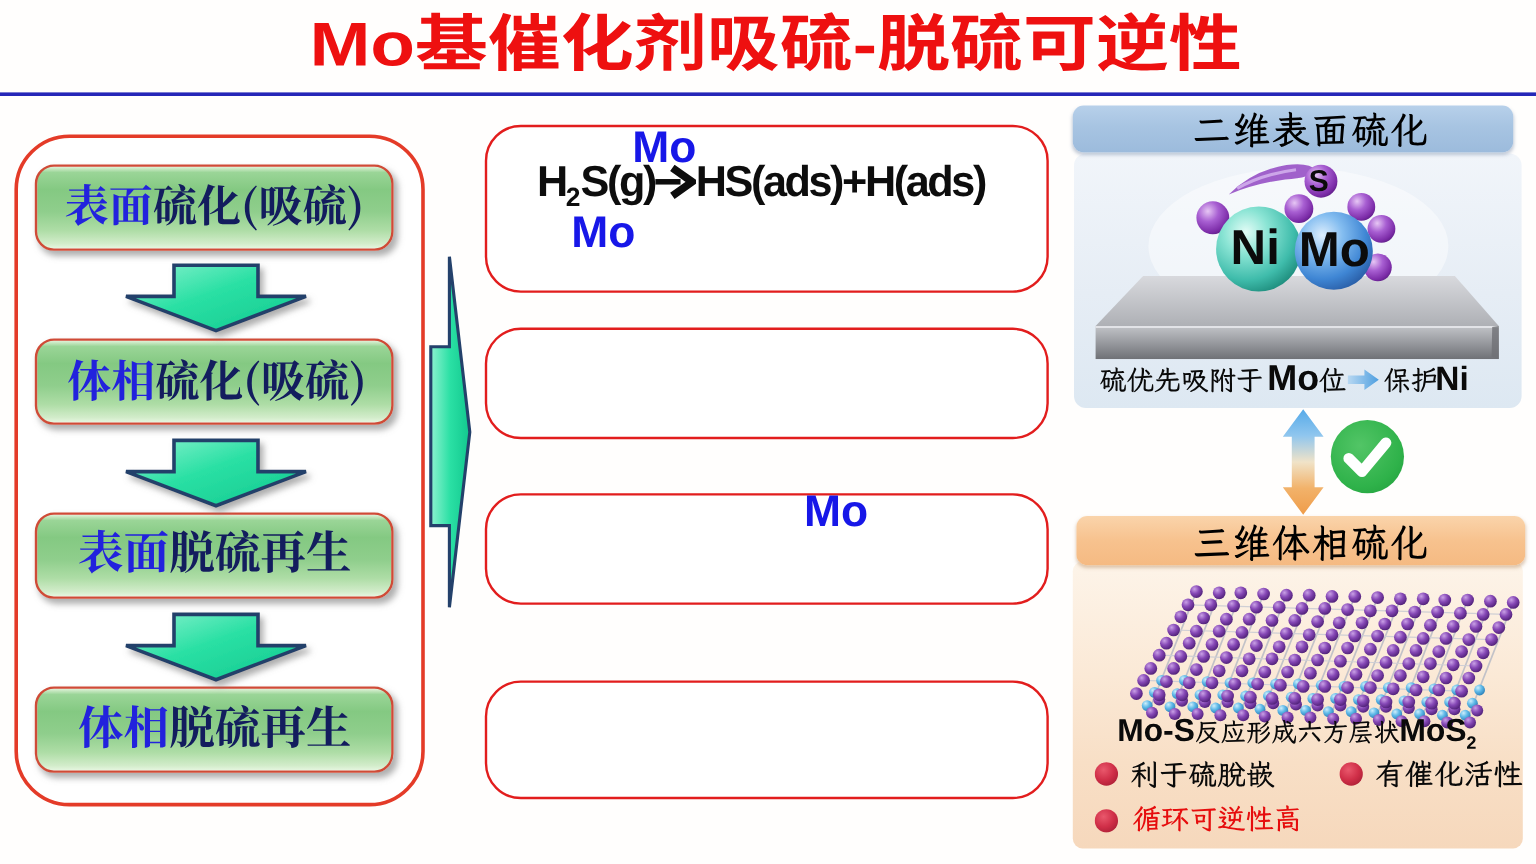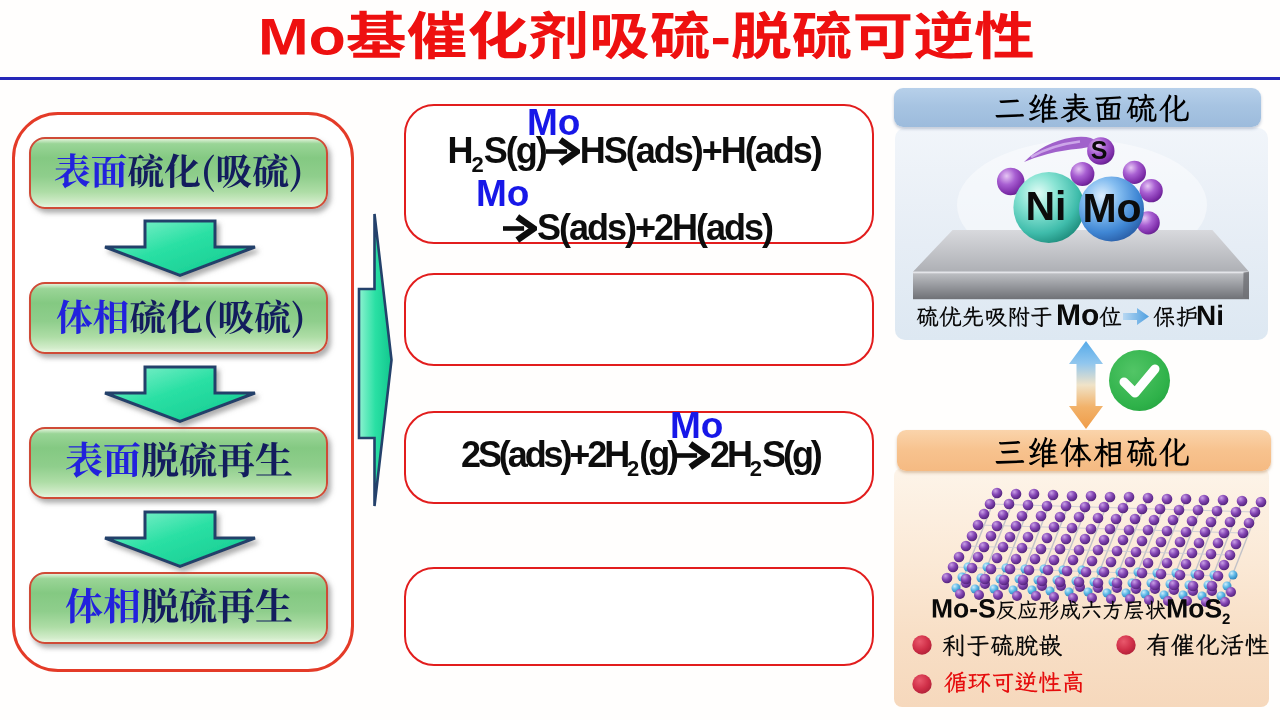--- a/index.html
+++ b/index.html
@@ -88,29 +88,21 @@
     <div class="abs" style="left:403.7px;top:103.7px;width:470.6px;height:140.7px;box-sizing:border-box;border:2.6px solid #e21d1d;border-radius:30px;background:#fff"></div>
     <div class="abs" style="left:403.7px;top:272.5px;width:470.6px;height:93px;box-sizing:border-box;border:2.6px solid #e21d1d;border-radius:30px;background:#fff"></div>
     <div class="abs" style="left:403.7px;top:410.5px;width:470.6px;height:93.5px;box-sizing:border-box;border:2.6px solid #e21d1d;border-radius:30px;background:#fff"></div>
     <div class="abs" style="left:403.7px;top:567px;width:470.6px;height:99px;box-sizing:border-box;border:2.6px solid #e21d1d;border-radius:30px;background:#fff"></div>
     <div class="eqline blu mo" style="left:526.9px;top:104.2px">Mo</div>
     <div class="eqline" style="left:447.5px;top:132px;letter-spacing:-2.0px">H<sub class="s">2</sub>S(g)<svg class="arw" style="vertical-align:-3px" width="34" height="29" viewBox="0 0 34 29">
         <rect x="0" y="12.2" width="21.1" height="4.6" fill="#0d0d0d"></rect>
         <path d="M14.3 2.8 L30.8 14.5 L14.3 26.2" stroke="#0d0d0d" stroke-width="6.4" fill="none"></path>
       </svg>HS(ads)+H(ads)</div>
     <div class="eqline blu mo" style="left:476px;top:175.4px">Mo</div>
-    <div class="eqline" style="left:503px;top:209.3px;letter-spacing:-2.0px"><svg class="arw" style="vertical-align:-3px" width="34" height="29" viewBox="0 0 34 29">
-        <rect x="0" y="12.2" width="21.1" height="4.6" fill="#0d0d0d"></rect>
-        <path d="M14.3 2.8 L30.8 14.5 L14.3 26.2" stroke="#0d0d0d" stroke-width="6.4" fill="none"></path>
-      </svg>S(ads)+2H(ads)</div>
     <div class="eqline blu mo" style="left:670px;top:406.8px">Mo</div>
-    <div class="eqline" style="left:461px;top:435.6px;letter-spacing:-3.1px">2S(ads)+2H<sub class="s">2</sub>(g)<svg class="arw" style="vertical-align:-3px" width="34" height="29" viewBox="0 0 34 29">
-        <rect x="0" y="12.2" width="21.1" height="4.6" fill="#0d0d0d"></rect>
-        <path d="M14.3 2.8 L30.8 14.5 L14.3 26.2" stroke="#0d0d0d" stroke-width="6.4" fill="none"></path>
-      </svg>2H<sub class="s">2</sub>S(g)</div>
     <div class="abs" style="left:894.5px;top:127.5px;width:373px;height:212px;border-radius:10px;background:linear-gradient(180deg,#f1f5fa 0%,#e6edf5 55%,#dde8f2 100%)"></div>
     <div class="abs" style="left:894px;top:87.5px;width:367px;height:39.7px;border-radius:9px;background:linear-gradient(180deg,#b7d0ea 0%,#a7c4e2 45%,#9cbbdc 100%);box-shadow:0 2px 3px rgba(120,140,170,.45)"></div>
     <div style="position:absolute;left:994.0px;top:88.2px;z-index:5"><svg width="202" height="43" viewBox="0 -31.6 202 43">
         <path d="M4.8 -2.1 29.0 -3.1Q29.5 -3.1 29.7 -3.3Q30.0 -3.5 30.0 -3.8Q30.0 -4.2 29.6 -4.7Q29.2 -5.2 28.7 -5.5Q28.2 -5.8 27.8 -5.8Q27.7 -5.8 27.5 -5.7Q27.2 -5.6 26.7 -5.5Q26.3 -5.4 25.9 -5.4L4.1 -4.5Q4.0 -4.5 3.8 -4.5Q3.6 -4.5 3.4 -4.5Q2.7 -4.5 2.1 -4.6Q2.0 -4.6 1.9 -4.6Q1.5 -4.6 1.5 -4.2Q1.5 -3.9 1.7 -3.5Q1.9 -3.1 2.2 -2.8Q2.5 -2.5 2.5 -2.4Q3.0 -2.1 3.8 -2.1Q4.0 -2.1 4.3 -2.1Q4.5 -2.1 4.8 -2.1ZM8.6 -16.7 23.9 -17.6Q24.3 -17.6 24.6 -17.8Q24.9 -17.9 24.9 -18.3Q24.9 -18.7 24.5 -19.1Q24.1 -19.6 23.6 -19.9Q23.2 -20.2 22.8 -20.2Q22.7 -20.2 22.6 -20.1Q22.3 -20.0 21.9 -19.9Q21.6 -19.8 21.2 -19.8L7.9 -19.0H7.5Q7.2 -19.0 6.8 -19.1Q6.5 -19.1 6.2 -19.2Q6.1 -19.2 5.9 -19.2Q5.5 -19.2 5.5 -18.8Q5.5 -18.5 5.8 -17.9Q6.1 -17.3 6.5 -16.9Q6.8 -16.7 7.0 -16.7Q7.3 -16.7 7.6 -16.7Q7.9 -16.7 8.1 -16.7Q8.3 -16.7 8.6 -16.7Z M50.2 -1.9V-5.8L54.1 -6.0L54.0 -2.1ZM50.2 -7.8 50.2 -10.9 54.1 -11.2 54.1 -8.1ZM50.2 -12.9 50.2 -16.2 54.2 -16.5 54.1 -13.2ZM49.6 3.3Q50.3 3.3 50.3 2.4V0.2L62.9 -0.3Q63.8 -0.4 63.8 -0.9Q63.8 -1.5 62.9 -2.3Q62.4 -2.6 62.1 -2.6Q61.8 -2.6 61.4 -2.5Q61.0 -2.3 60.1 -2.3L56.3 -2.1L56.3 -6.1L60.7 -6.3Q61.7 -6.4 61.7 -7.0Q61.7 -7.6 60.5 -8.3Q60.1 -8.6 59.9 -8.6Q59.6 -8.6 59.3 -8.5Q59.0 -8.3 56.4 -8.2V-11.2Q60.8 -11.5 61.1 -11.7Q61.4 -11.8 61.4 -12.3Q61.4 -12.7 60.8 -13.2Q60.1 -13.7 59.8 -13.7Q59.5 -13.7 59.2 -13.6Q58.8 -13.5 56.4 -13.3L56.4 -16.6L61.4 -16.9Q62.4 -17.0 62.4 -17.6Q62.4 -18.2 61.4 -18.9Q61.0 -19.1 60.7 -19.1Q60.5 -19.1 60.1 -19.0Q59.7 -18.9 56.6 -18.7Q57.7 -20.2 58.2 -21.4Q58.7 -22.5 58.7 -22.7Q58.7 -23.3 57.3 -24.0Q56.8 -24.3 56.5 -24.3Q56.0 -24.3 56.0 -23.7Q56.1 -23.0 56.1 -22.8Q56.1 -22.5 55.7 -21.3Q55.3 -20.2 54.4 -18.5L50.7 -18.3Q51.3 -19.4 52.3 -21.7Q53.4 -24.0 53.4 -24.3Q53.4 -24.9 52.2 -25.5Q51.5 -25.8 51.2 -25.8Q50.6 -25.8 50.6 -25.3Q50.7 -24.9 50.7 -24.5Q50.7 -24.3 50.3 -23.0Q49.2 -19.3 45.6 -13.7Q45.3 -13.1 45.3 -12.8Q45.3 -12.3 45.7 -12.3Q46.0 -12.3 46.7 -13.1Q47.5 -13.8 48.0 -14.5L47.9 -0.5Q47.9 0.3 47.8 1.0Q47.7 1.7 47.7 2.0Q47.7 2.4 48.2 2.9Q48.7 3.3 49.6 3.3ZM36.8 1.1Q37.7 1.0 42.1 -1.7Q46.6 -4.4 46.6 -5.2Q46.6 -5.5 46.3 -5.5Q45.9 -5.5 44.3 -4.7Q41.9 -3.6 37.1 -1.7Q36.2 -1.5 35.6 -1.4Q35.0 -1.3 35.0 -1.0Q35.0 -0.7 35.3 -0.2Q35.6 0.3 36.1 0.7Q36.5 1.1 36.8 1.1ZM36.7 -6.3Q37.0 -6.0 37.5 -6.0Q37.9 -6.0 39.9 -6.5Q41.9 -7.0 44.1 -7.9Q46.2 -8.7 46.3 -9.3Q46.3 -9.7 45.5 -9.7Q45.1 -9.7 44.4 -9.6Q42.9 -9.4 41.0 -9.1Q43.6 -13.1 46.2 -18.2Q46.3 -18.5 46.3 -18.7Q46.3 -19.5 45.0 -20.2Q44.5 -20.5 44.3 -20.5Q43.9 -20.5 43.9 -19.9Q43.9 -19.4 43.8 -19.1Q43.7 -18.1 41.6 -14.4Q40.7 -15.0 39.0 -16.0Q42.7 -21.4 43.2 -23.3Q43.2 -24.0 41.9 -24.8Q41.4 -25.1 41.2 -25.1Q40.7 -25.1 40.7 -24.6Q40.7 -23.6 40.2 -22.2Q39.6 -20.8 37.0 -17.0Q36.5 -17.2 36.1 -17.2Q35.6 -17.2 35.3 -16.7Q35.1 -16.1 35.1 -15.9Q35.1 -15.4 35.8 -15.1Q38.2 -14.0 40.5 -12.4Q39.4 -10.5 38.3 -8.6Q38.0 -8.6 37.6 -8.6L36.2 -8.7Q35.9 -8.7 35.8 -8.2Q35.8 -7.5 36.7 -6.3Z M81.9 -11.0 93.5 -11.5Q93.8 -11.6 94.1 -11.7Q94.4 -11.8 94.4 -12.2Q94.4 -12.5 94.1 -12.9Q93.7 -13.3 93.3 -13.5Q92.8 -13.8 92.6 -13.8Q92.5 -13.8 92.4 -13.8Q92.3 -13.7 92.2 -13.7Q91.9 -13.6 91.6 -13.6Q91.3 -13.5 91.0 -13.5L82.7 -13.1L82.7 -15.2L89.2 -15.5Q89.6 -15.6 89.8 -15.7Q90.1 -15.8 90.1 -16.2Q90.1 -16.5 89.8 -16.9Q89.4 -17.3 89.0 -17.5Q88.6 -17.8 88.3 -17.8Q88.2 -17.8 88.1 -17.8Q88.0 -17.8 87.9 -17.7Q87.6 -17.6 87.3 -17.6Q87.0 -17.5 86.7 -17.5L82.7 -17.3V-19.3L90.4 -19.7Q90.7 -19.8 91.0 -19.9Q91.3 -20.0 91.3 -20.3Q91.3 -20.7 91.0 -21.0Q90.6 -21.4 90.2 -21.7Q89.8 -21.9 89.5 -21.9Q89.4 -21.9 89.3 -21.9Q89.2 -21.9 89.1 -21.9Q88.8 -21.7 88.5 -21.7Q88.2 -21.7 87.9 -21.6L82.7 -21.4L82.7 -24.9Q82.7 -25.3 82.5 -25.6Q82.3 -25.8 81.6 -26.1Q80.8 -26.4 80.5 -26.4Q79.9 -26.4 79.9 -25.9Q79.9 -25.7 80.0 -25.5Q80.4 -24.8 80.4 -24.2L80.3 -21.2L74.1 -20.9H73.7Q73.5 -20.9 73.2 -20.9Q72.9 -21.0 72.7 -21.0Q72.5 -21.0 72.3 -21.0Q71.9 -21.0 71.9 -20.7Q71.9 -20.6 72.1 -20.2Q72.2 -19.8 72.6 -19.3Q73.0 -18.9 73.6 -18.8H73.9Q74.0 -18.8 74.2 -18.8Q74.4 -18.8 74.7 -18.9L80.3 -19.2L80.3 -17.2L75.8 -17.0H75.4Q75.2 -17.0 74.9 -17.0Q74.6 -17.0 74.4 -17.1Q74.2 -17.1 74.0 -17.1Q73.6 -17.1 73.6 -16.7Q73.6 -16.5 73.9 -16.1Q74.1 -15.8 74.3 -15.5Q74.5 -15.3 74.5 -15.2Q74.7 -15.0 75.0 -15.0Q75.3 -14.9 75.7 -14.9H76.4L80.3 -15.1L80.3 -13.0L71.1 -12.5H70.7Q70.5 -12.5 70.2 -12.5Q69.9 -12.6 69.7 -12.6Q69.5 -12.7 69.3 -12.7Q68.9 -12.7 68.9 -12.3Q68.9 -12.0 69.2 -11.5Q69.4 -11.0 69.8 -10.7Q70.1 -10.4 70.8 -10.4Q71.0 -10.4 71.2 -10.4Q71.4 -10.4 71.7 -10.4L78.3 -10.7Q76.2 -8.5 73.4 -6.4Q70.7 -4.2 67.5 -2.4Q66.7 -1.9 66.7 -1.5Q66.7 -1.1 67.2 -1.1Q67.3 -1.1 68.5 -1.5Q69.8 -1.9 71.8 -2.9Q73.9 -4.0 76.2 -5.8L76.1 -0.3Q74.8 0.0 74.2 0.1Q73.5 0.3 72.8 0.3Q72.2 0.3 72.2 0.7Q72.2 1.1 72.7 1.6Q73.1 2.1 73.6 2.6Q73.9 2.8 74.1 2.8Q74.5 2.8 75.4 2.5Q76.3 2.1 77.3 1.6Q78.4 1.1 79.6 0.5Q80.7 -0.1 81.6 -0.7Q82.6 -1.3 83.2 -1.8Q83.8 -2.3 83.8 -2.6Q83.8 -2.9 83.4 -2.9Q83.0 -2.9 82.5 -2.7Q81.4 -2.2 80.4 -1.8Q79.3 -1.4 78.5 -1.1L78.6 -7.8L80.3 -9.5Q82.2 -7.0 84.3 -4.9Q86.5 -2.7 89.1 -1.1Q91.7 0.5 95.1 1.8Q95.1 1.8 95.2 1.8Q95.3 1.8 95.4 1.8Q95.7 1.8 96.1 1.5Q96.5 1.1 96.8 0.6Q97.1 0.2 97.1 -0.1Q97.1 -0.4 96.3 -0.7Q93.4 -1.7 91.0 -3.0Q88.6 -4.2 86.8 -5.8Q88.5 -6.8 89.8 -7.9Q91.1 -8.9 91.1 -9.4Q91.1 -9.7 90.8 -10.1Q90.5 -10.6 90.1 -10.9Q89.7 -11.3 89.4 -11.3Q89.1 -11.3 88.9 -10.9Q88.7 -10.3 88.2 -9.7Q87.7 -9.1 87.1 -8.5Q86.4 -8.0 85.9 -7.6Q85.4 -7.2 85.3 -7.2Q84.4 -8.0 83.5 -9.0Q82.6 -10.0 81.9 -11.0Z M116.4 -5.2 116.3 -1.9 112.3 -1.7 112.3 -5.0ZM116.5 -9.6 116.4 -7.0 112.2 -6.8 112.2 -9.4ZM109.9 -13.8 110.2 -1.7 106.3 -1.5 105.5 -13.6ZM116.6 -14.2 116.5 -11.5 112.1 -11.3 112.1 -13.9ZM123.6 -14.5 122.7 -2.1 118.5 -1.9 118.8 -14.3ZM106.3 0.5 124.9 -0.1Q125.2 -0.1 125.6 -0.2Q126.0 -0.2 126.0 -0.6Q126.0 -0.9 125.7 -1.2Q125.5 -1.6 125.0 -2.1L126.1 -14.5Q126.2 -14.6 126.2 -14.8Q126.3 -15.0 126.3 -15.2Q126.3 -15.5 125.9 -16.1Q125.4 -16.6 124.5 -16.6H124.3L111.9 -16.0Q112.4 -16.4 113.2 -17.3Q113.9 -18.1 114.7 -19.2Q114.8 -19.3 114.8 -19.6Q114.8 -20.0 113.9 -20.6L114.2 -20.4L126.3 -21.1Q126.7 -21.2 127.0 -21.3Q127.3 -21.4 127.3 -21.7Q127.3 -22.1 127.0 -22.5Q126.6 -22.8 126.2 -23.1Q125.8 -23.4 125.5 -23.4Q125.3 -23.4 125.1 -23.3Q124.6 -23.1 123.9 -23.1L103.5 -21.8Q103.4 -21.8 103.2 -21.8Q103.1 -21.8 102.9 -21.8Q102.6 -21.8 102.4 -21.8Q102.1 -21.9 101.9 -21.9Q101.8 -22.0 101.5 -22.0Q101.2 -22.0 101.2 -21.6Q101.2 -21.6 101.2 -21.5Q101.3 -21.4 101.3 -21.3Q101.9 -20.2 102.3 -20.0Q102.7 -19.7 103.1 -19.7Q103.3 -19.7 103.6 -19.7Q103.9 -19.8 104.2 -19.8L112.2 -20.3Q112.2 -20.0 111.7 -19.2Q111.2 -18.4 110.5 -17.5Q109.8 -16.6 109.2 -15.8L105.4 -15.6Q104.5 -16.0 103.9 -16.2Q103.3 -16.3 103.0 -16.3Q102.5 -16.3 102.5 -15.9Q102.5 -15.8 102.5 -15.6Q102.6 -15.4 102.7 -15.2Q102.9 -14.8 103.1 -14.4Q103.2 -14.0 103.3 -13.3L104.0 -1.5Q104.0 -1.3 104.0 -1.0Q104.0 -0.8 104.0 -0.5Q104.0 -0.2 104.0 0.0Q104.0 0.3 103.9 0.6V0.9Q103.9 1.5 104.4 1.8Q104.8 2.1 105.2 2.3Q105.7 2.4 105.8 2.4Q106.4 2.4 106.4 1.7V1.6Z M148.9 -9.4V-9.5Q148.9 -10.1 148.4 -10.4Q147.9 -10.7 147.4 -10.8Q146.9 -10.8 146.7 -10.8Q146.2 -10.8 146.2 -10.5Q146.2 -10.3 146.3 -10.1Q146.4 -9.9 146.5 -9.7Q146.5 -9.4 146.5 -9.2Q146.5 -6.8 146.1 -5.1Q145.7 -3.3 144.9 -1.9Q144.0 -0.5 142.4 1.2Q141.7 1.9 141.7 2.3Q141.7 2.6 142.1 2.6Q142.3 2.6 142.7 2.4Q142.8 2.4 142.9 2.3Q143.1 2.2 143.2 2.1Q145.3 1.0 146.5 -0.6Q147.7 -2.2 148.2 -4.4Q148.8 -6.6 148.9 -9.4ZM150.3 0.1V0.3Q150.3 0.9 151.0 1.3Q151.6 1.7 152.0 1.7Q152.8 1.7 152.8 0.7L152.8 -9.5Q152.8 -9.8 152.7 -10.1Q152.6 -10.5 152.1 -10.7Q151.7 -11.0 150.7 -11.0Q150.0 -11.0 150.0 -10.5Q150.0 -10.3 150.2 -10.1Q150.5 -9.6 150.5 -8.8L150.5 -2.1Q150.5 -1.5 150.4 -1.0Q150.4 -0.4 150.3 0.1ZM155.0 -9.5 155.0 -0.9Q155.0 0.4 155.4 1.1Q155.8 1.7 156.6 1.9Q157.4 2.1 158.3 2.1Q159.7 2.1 160.5 2.0Q161.3 1.8 161.7 1.2Q162.2 0.7 162.3 -0.4Q162.4 -1.4 162.4 -3.1Q162.4 -3.6 162.4 -4.3Q162.4 -4.9 162.3 -5.4Q162.2 -6.0 161.8 -6.0Q161.2 -6.0 161.0 -4.7Q160.7 -3.1 160.5 -2.2Q160.4 -1.4 160.2 -1.0Q160.1 -0.6 159.9 -0.5Q159.8 -0.4 159.5 -0.3Q159.0 -0.3 158.5 -0.3Q157.6 -0.3 157.4 -0.4Q157.2 -0.6 157.2 -1.2L157.3 -10.1Q157.3 -10.4 157.1 -10.7Q157.0 -11.1 156.3 -11.2Q155.5 -11.4 155.0 -11.4Q154.6 -11.4 154.6 -11.1Q154.6 -10.9 154.8 -10.6Q154.9 -10.4 155.0 -10.1Q155.0 -9.8 155.0 -9.5ZM141.5 -11.8 141.2 -4.8 138.8 -4.7 138.6 -11.6ZM138.8 -2.7 142.9 -2.8Q143.3 -2.9 143.7 -2.9Q144.0 -3.0 144.0 -3.4Q144.0 -3.6 143.8 -3.9Q143.6 -4.2 143.3 -4.7L143.7 -11.9Q143.8 -12.0 143.8 -12.2Q143.9 -12.3 143.9 -12.6Q143.9 -13.0 143.5 -13.4Q143.2 -13.8 142.4 -13.8H142.0L138.5 -13.6Q138.4 -13.6 138.3 -13.7Q138.2 -13.7 138.3 -13.7Q138.8 -15.0 139.5 -16.9Q140.1 -18.8 140.4 -20.4L144.0 -20.7Q144.0 -20.6 144.0 -20.4Q144.0 -20.3 144.1 -19.8Q144.3 -19.3 144.8 -18.9Q145.3 -18.5 146.1 -18.5Q146.2 -18.5 146.3 -18.6Q146.5 -18.6 146.7 -18.6L149.7 -18.8Q149.2 -17.7 148.5 -16.3Q147.7 -14.9 146.9 -13.7L146.5 -13.6Q146.4 -13.6 146.2 -13.6Q146.0 -13.6 145.9 -13.6Q145.7 -13.6 145.6 -13.6Q145.4 -13.6 145.2 -13.7Q145.1 -13.7 145.0 -13.7Q144.9 -13.7 144.8 -13.7Q144.4 -13.7 144.4 -13.3Q144.4 -13.3 144.6 -12.8Q144.8 -12.3 145.1 -11.8Q145.5 -11.3 146.1 -11.3Q146.5 -11.3 148.0 -11.5Q149.5 -11.7 151.7 -12.1Q153.9 -12.5 156.5 -13.1Q156.7 -12.8 157.0 -12.4Q157.3 -11.9 157.5 -11.4Q158.0 -10.6 158.4 -10.6Q158.6 -10.6 158.9 -10.8Q159.2 -11.0 159.6 -11.3Q159.9 -11.6 159.9 -11.9Q159.9 -12.2 159.4 -12.9Q158.9 -13.7 158.3 -14.5Q157.6 -15.3 156.9 -16.1Q156.3 -16.9 155.8 -17.5Q155.3 -18.0 155.3 -18.0Q155.0 -18.4 154.5 -18.4Q154.0 -18.4 153.6 -18.0Q153.2 -17.6 153.2 -17.4Q153.2 -17.3 153.4 -17.1Q153.5 -16.9 153.9 -16.4Q154.3 -15.8 155.1 -14.8Q153.7 -14.5 152.1 -14.3Q150.6 -14.1 149.4 -13.9Q150.0 -14.8 150.7 -16.1Q151.4 -17.4 152.2 -18.9L159.6 -19.4Q159.9 -19.4 160.3 -19.6Q160.6 -19.7 160.6 -20.0Q160.6 -20.3 160.3 -20.7Q160.0 -21.0 159.6 -21.3Q159.2 -21.6 158.7 -21.6Q158.6 -21.6 158.5 -21.6Q158.4 -21.6 158.2 -21.6Q157.8 -21.5 157.4 -21.4Q157.0 -21.4 156.4 -21.3L152.9 -21.1L152.9 -24.5Q152.9 -24.9 152.7 -25.2Q152.4 -25.5 151.8 -25.6Q151.3 -25.7 151.0 -25.8Q150.7 -25.8 150.5 -25.8Q150.1 -25.8 150.1 -25.5Q150.1 -25.3 150.2 -25.1Q150.4 -24.8 150.5 -24.5Q150.6 -24.2 150.6 -23.9L150.6 -21.0L146.4 -20.7Q146.2 -20.6 146.1 -20.6Q145.9 -20.6 145.8 -20.6Q145.2 -20.6 144.7 -20.8Q144.7 -20.8 144.7 -20.8Q145.0 -20.9 145.0 -21.3Q145.0 -21.6 144.7 -21.9Q144.4 -22.2 144.0 -22.5Q143.6 -22.8 143.3 -22.8Q143.1 -22.8 143.0 -22.8Q142.8 -22.7 142.5 -22.7Q142.2 -22.6 141.9 -22.6L135.7 -22.2H135.4Q135.1 -22.2 134.8 -22.2Q134.5 -22.2 134.2 -22.3Q134.1 -22.3 134.0 -22.3Q133.6 -22.3 133.6 -22.0Q133.6 -21.6 133.8 -21.2Q134.1 -20.8 134.5 -20.4Q134.9 -20.1 135.5 -20.1Q135.6 -20.1 135.9 -20.1Q136.1 -20.1 136.4 -20.1L138.0 -20.2Q137.4 -17.1 136.2 -13.8Q134.9 -10.6 133.1 -7.5Q132.8 -7.0 132.8 -6.6Q132.8 -6.2 133.1 -6.2Q133.6 -6.2 134.2 -7.0Q134.9 -7.7 135.6 -8.8Q136.3 -9.8 136.5 -10.1L136.7 -4.1Q136.7 -3.3 136.5 -2.5Q136.5 -2.3 136.5 -2.1Q136.5 -1.6 136.8 -1.3Q137.2 -1.0 137.6 -0.9Q138.0 -0.7 138.1 -0.7Q138.9 -0.7 138.9 -1.6V-1.7Z M180.6 -8.6 180.6 -2.2Q180.6 -0.8 181.1 0.1Q181.7 0.9 183.1 1.3Q184.6 1.6 187.4 1.6Q188.4 1.6 189.4 1.5Q190.3 1.5 191.4 1.4Q193.0 1.2 193.7 0.3Q194.3 -0.5 194.5 -1.8Q194.6 -3.1 194.6 -4.7Q194.6 -5.4 194.6 -6.1Q194.5 -6.9 194.4 -7.5Q194.3 -8.1 193.8 -8.1Q193.5 -8.1 193.3 -7.6Q193.1 -7.2 193.0 -6.5Q192.7 -4.3 192.4 -3.1Q192.1 -2.0 191.7 -1.5Q191.4 -1.1 190.9 -1.0Q190.0 -0.9 189.1 -0.8Q188.3 -0.7 187.4 -0.7Q186.7 -0.7 186.0 -0.8Q185.2 -0.8 184.5 -0.9Q183.6 -1.1 183.4 -1.4Q183.1 -1.7 183.1 -2.7L183.2 -10.2Q185.5 -11.6 187.5 -13.4Q189.5 -15.2 191.2 -17.2Q191.4 -17.4 191.4 -17.7Q191.4 -18.2 191.0 -18.7Q190.6 -19.2 190.2 -19.6Q189.8 -20.0 189.6 -20.0Q189.2 -20.0 189.1 -19.4Q189.0 -18.9 188.9 -18.6Q188.8 -18.3 188.6 -18.1Q186.1 -15.1 183.2 -12.7L183.3 -23.4Q183.3 -23.9 182.9 -24.2Q182.4 -24.4 182.0 -24.5Q181.5 -24.6 181.2 -24.7Q180.8 -24.7 180.7 -24.7Q180.2 -24.7 180.2 -24.4Q180.2 -24.2 180.4 -24.0Q180.6 -23.6 180.7 -23.3Q180.7 -23.0 180.7 -22.7L180.7 -10.8Q179.7 -10.0 178.5 -9.3Q177.4 -8.6 176.1 -7.8Q175.2 -7.2 175.2 -6.8Q175.2 -6.4 175.7 -6.4Q176.1 -6.4 176.9 -6.7Q177.6 -7.0 178.4 -7.5Q179.3 -7.9 180.0 -8.2ZM171.5 -13.8 171.4 -1.0Q171.4 -0.6 171.4 -0.1Q171.3 0.3 171.2 0.9Q171.2 1.0 171.2 1.2Q171.2 1.8 171.6 2.2Q172.1 2.6 172.6 2.7Q173.0 2.8 173.1 2.8Q173.9 2.8 173.9 1.9L174.0 -17.0Q174.9 -18.4 175.7 -19.8Q176.5 -21.3 177.2 -22.7Q177.4 -23.1 177.4 -23.4Q177.4 -23.7 177.0 -24.1Q176.6 -24.5 176.1 -24.7Q175.6 -25.0 175.2 -25.0Q174.6 -25.0 174.6 -24.5V-24.4Q174.7 -24.3 174.7 -24.2Q174.7 -24.1 174.7 -24.0Q174.7 -23.4 174.1 -22.3Q173.6 -21.1 172.7 -19.5Q171.7 -17.9 170.6 -16.2Q169.4 -14.4 168.2 -12.8Q167.0 -11.1 165.9 -9.8Q165.4 -9.3 165.4 -8.9Q165.4 -8.6 165.8 -8.6Q166.2 -8.6 166.9 -9.1Q167.6 -9.6 168.4 -10.4Q169.3 -11.3 170.2 -12.3Q171.1 -13.3 171.5 -13.8Z" fill="#000"></path>
       </svg></div>
     <svg class="abs" style="left:894px;top:127px" width="374" height="180" viewBox="894 127 374 180">
 <defs>
 <linearGradient id="slabT" x1="0" y1="0" x2="0" y2="1">
           <stop offset="0" stop-color="#d8d9dd"></stop>
           <stop offset="1" stop-color="#aeb0b5"></stop>

